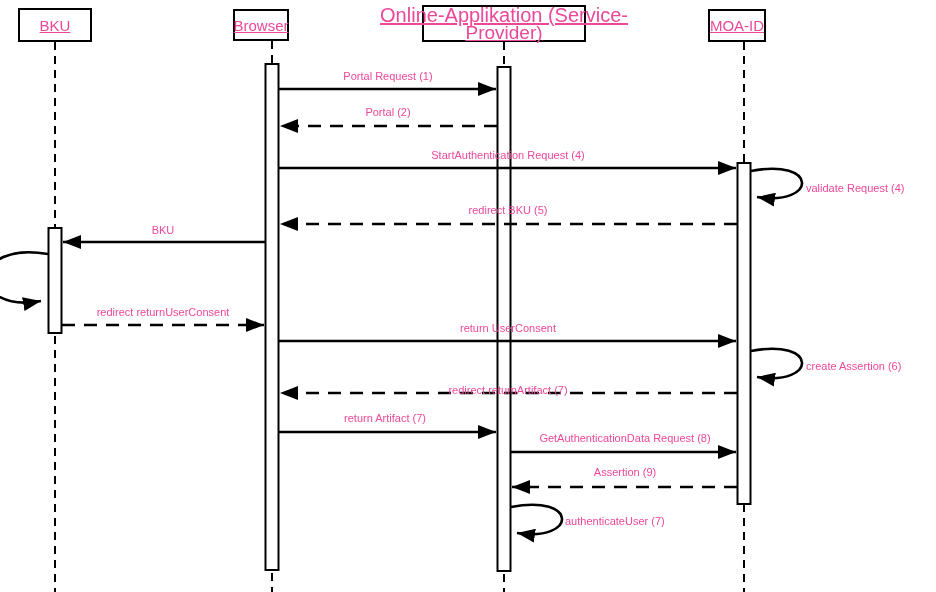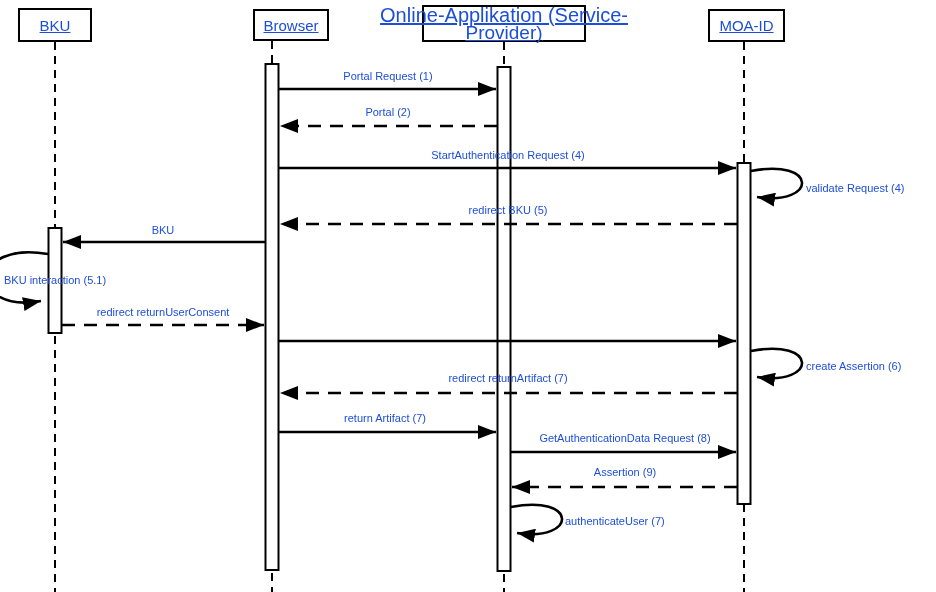--- a/index.html
+++ b/index.html
@@ -1,21 +1,21 @@
 <!DOCTYPE html>
 <html><head>
 <meta charset="utf-8">
 <style>
   html,body{margin:0;padding:0;background:#ffffff;}
   #canvas{
     position:relative;
     width:936px;height:592px;
     background:#ffffff;
     font-family:"Liberation Sans", sans-serif;
-    color:#1d4ed8;
+    color:#ec4899;
     overflow:hidden;
   }
   #wires{position:absolute;left:0;top:0;width:936px;height:592px;}
   .actor-box{
     position:absolute;
     box-sizing:border-box;
     border:2px solid #000;
     background:#fff;
     display:flex;flex-direction:column;
     align-items:center;justify-content:center;
@@ -70,39 +70,39 @@
     <line x1="737" y1="393" x2="280" y2="393" stroke="#000" stroke-width="2.6" stroke-dasharray="13 9" marker-end="url(#arrow)"></line>
     <line x1="279" y1="432" x2="496" y2="432" stroke="#000" stroke-width="2.6" marker-end="url(#arrow)"></line>
     <line x1="511" y1="452" x2="736" y2="452" stroke="#000" stroke-width="2.6" marker-end="url(#arrow)"></line>
     <line x1="737" y1="487" x2="512" y2="487" stroke="#000" stroke-width="2.6" stroke-dasharray="13 9" marker-end="url(#arrow)"></line>
     <path d="M511,507 C578,494 578,542 517,533" fill="none" stroke="#000" stroke-width="2.6" marker-end="url(#arrow)"></path>
   </svg>
 
   <div class="actor-box" style="left:18px;top:8px;width:74px;height:34px;">
     <span class="al">BKU</span>
   </div>
-  <div class="actor-box" style="left:233px;top:9px;width:76px;height:32px;margin-left:20px;">
+  <div class="actor-box" style="left:233px;top:9px;width:56px;height:32px;">
     <span class="al">Browser</span>
   </div>
   <div class="actor-box" style="left:422px;top:5px;width:164px;height:37px;font-size:14px;">
     <span class="al" style="font-size:20px;">Online-Applikation (Service-</span>
     <span class="al" style="font-size:19px;">Provider)</span>
   </div>
-  <div class="actor-box" style="left:708px;top:9px;width:77px;height:33px;">
+  <div class="actor-box" style="left:708px;top:9px;width:58px;height:33px;">
     <span class="al">MOA-ID</span>
   </div>
 
   <div class="msg-label center" style="left:388px;top:67px;">Portal Request (1)</div>
   <div class="msg-label center" style="left:388px;top:103px;">Portal (2)</div>
   <div class="msg-label center" style="left:508px;top:146px;">StartAuthentication Request (4)</div>
   <div class="msg-label" style="left:806px;top:179px;">validate Request (4)</div>
   <div class="msg-label center" style="left:508px;top:201px;">redirect BKU (5)</div>
   <div class="msg-label center" style="left:163px;top:221px;">BKU</div>
-  <div class="msg-label" style="left:4px;top:271px;">BKU interaction (5.1)</div>
   <div class="msg-label center" style="left:163px;top:303px;">redirect returnUserConsent</div>
+  <div class="msg-label center" style="left:508px;top:319px;">return UserConsent</div>
   <div class="msg-label" style="left:806px;top:357px;">create Assertion (6)</div>
-  <div class="msg-label center" style="left:508px;top:369px;">redirect returnArtifact (7)</div>
+  <div class="msg-label center" style="left:508px;top:381px;">redirect returnArtifact (7)</div>
   <div class="msg-label center" style="left:385px;top:409px;">return Artifact (7)</div>
   <div class="msg-label center" style="left:625px;top:429px;">GetAuthenticationData Request (8)</div>
   <div class="msg-label center" style="left:625px;top:463px;">Assertion (9)</div>
   <div class="msg-label" style="left:565px;top:512px;">authenticateUser (7)</div>
 
 </div>
 
 </body></html>

